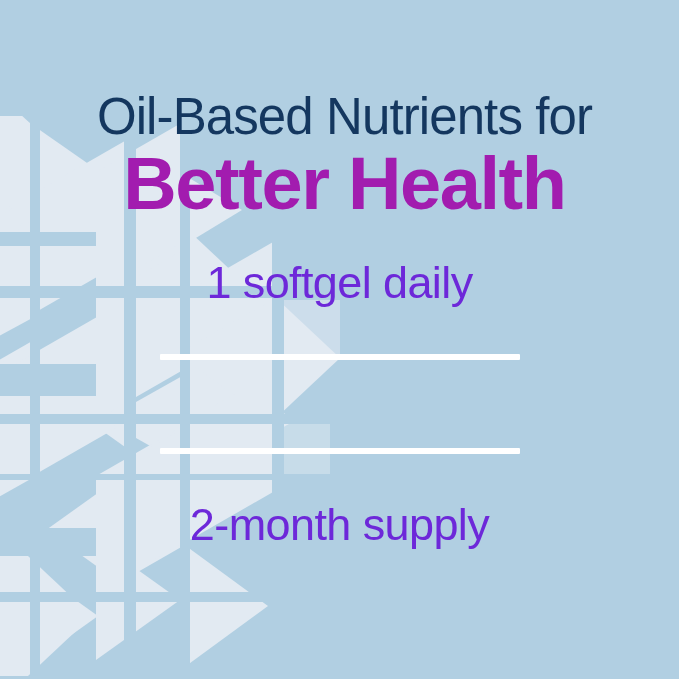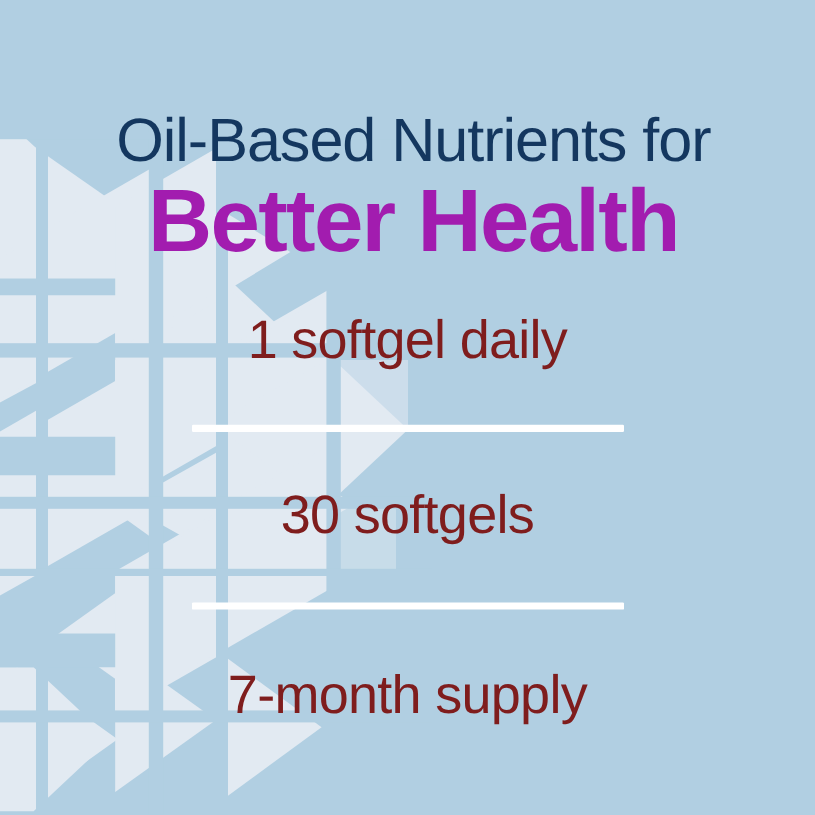--- a/index.html
+++ b/index.html
@@ -74,21 +74,21 @@
 
   .stats-block {
     margin-top: 28px;
     width: 100%;
     display: flex;
     flex-direction: column;
     align-items: center;
   }
 
   .stat-line {
-    color: #7f1d1d;
+    color: #6d28d9;
     font-size: 45px;
     font-weight: 400;
     letter-spacing: -0.6px;
     line-height: 54px;
     text-align: center;
     white-space: nowrap;
   }
 
   .stat-1  { margin-top: 6px; }
   .stat-2  { margin-top: 0px; }
@@ -207,22 +207,21 @@
       <span class="headline-line2">Better Health</span>
     </div>
 
     <div class="stats-block">
 
       <div class="stat-line stat-1">1 softgel daily</div>
 
       <div class="divider divider-1"></div>
       <div class="gap-after-div"></div>
 
-      <div class="stat-line stat-2">30 softgels</div>
 
       <div class="divider divider-2"></div>
       <div class="gap-after-div"></div>
 
-      <div class="stat-line stat-3">7-month supply</div>
+      <div class="stat-line stat-3">2-month supply</div>
 
     </div>
   </div>
 </div>
 
 </body></html>

